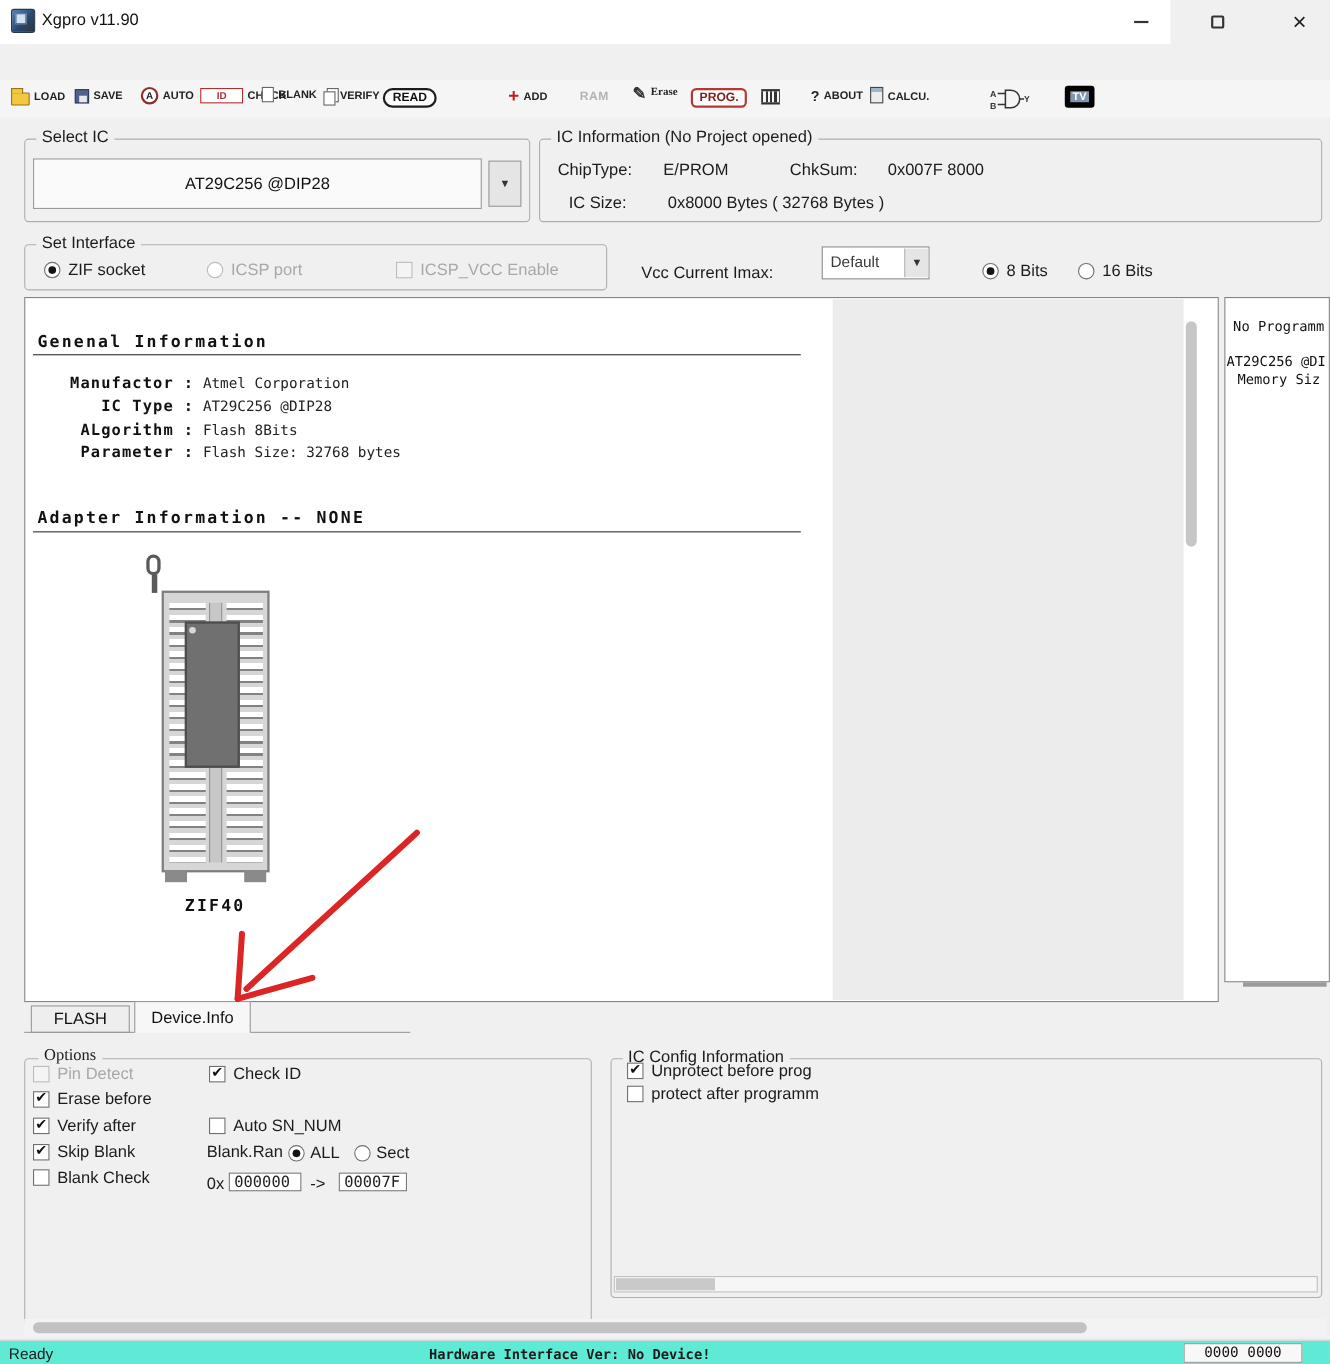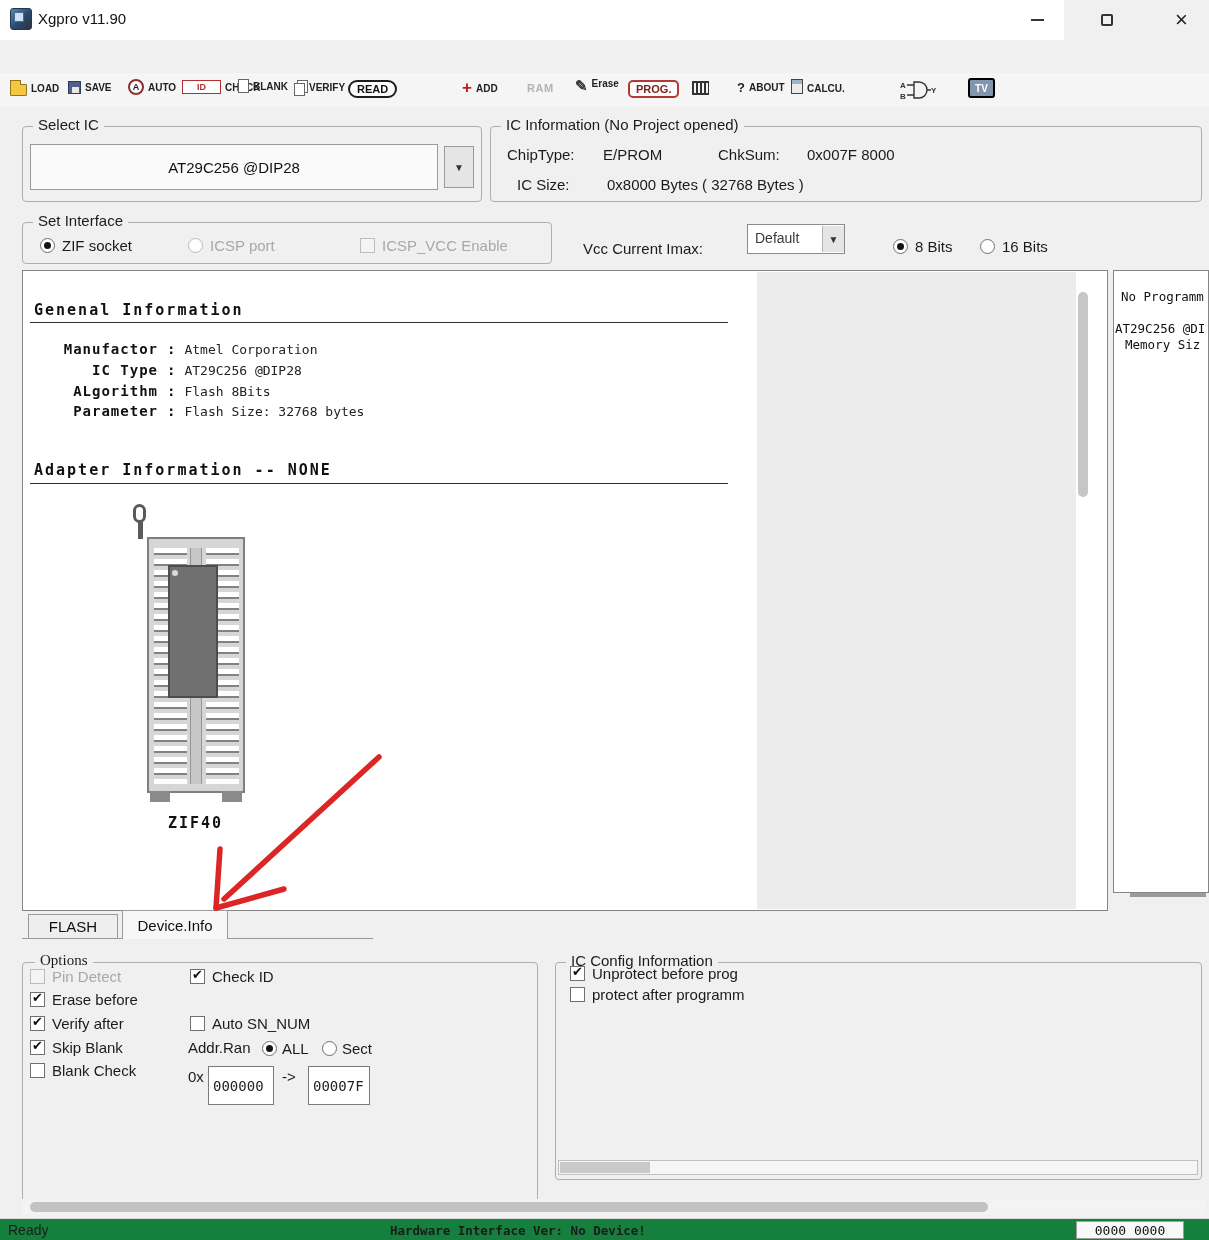--- a/index.html
+++ b/index.html
@@ -33,36 +33,36 @@
   .icon-page{width:11px;height:14px;background:#fff;border:1px solid #666;}
   .icon-pages{width:11px;height:13px;background:#fff;border:1px solid #666;box-shadow:3px -3px 0 -1px #fff,3px -3px 0 0 #666;margin-top:4px;}
   .badge-dark{border:2px solid #1d1d1d;border-radius:9px;padding:1px 7px;font:bold 11px "Liberation Sans",sans-serif;color:#111;background:#fdfdfd;}
   .badge-red{border:2px solid #b23a34;border-radius:5px;padding:1px 6px;font:bold 11px "Liberation Sans",sans-serif;color:#7c201c;background:#fdfdfd;}
   .icon-plus{color:#c41b1b;font:bold 17px "Liberation Sans",sans-serif;line-height:14px;}
   .ram-label{color:#b3b3b3;font:bold 11px "Liberation Sans",sans-serif;letter-spacing:.5px;}
   .icon-pencil{font-size:15px;color:#333;line-height:15px;}
   .icon-comb{width:17px;height:14px;border-top:2px solid #333;border-bottom:2px solid #333;background:repeating-linear-gradient(90deg,#333 0 2px,transparent 2px 4px);}
   .icon-q{font:bold 13px "Liberation Sans",sans-serif;color:#222;}
   .icon-calc{width:12px;height:15px;border:1px solid #444;background:linear-gradient(#9db6c9 0 4px,#ececec 4px);}
-  .icon-tv{width:27px;height:20px;background:#8195ad;border:2px solid #000000;border-radius:3px;color:#fff;font:bold 10px "Liberation Sans",sans-serif;display:flex;align-items:center;justify-content:center;}
+  .icon-tv{width:27px;height:20px;background:#8195ad;border:5px solid #000000;border-radius:3px;color:#fff;font:bold 10px "Liberation Sans",sans-serif;display:flex;align-items:center;justify-content:center;}
   
   .groupbox{position:absolute;border:1px solid #aeaeae;border-radius:4px;}
   .legend{position:absolute;top:-11px;left:10px;background:#f0f0f0;padding:0 5px;font-size:15px;color:#1b1b1b;white-space:nowrap;}
   
   .row{position:absolute;display:flex;align-items:center;gap:7px;white-space:nowrap;font-size:15px;color:#1b1b1b;}
   .cb{width:15px;height:15px;min-width:15px;background:#fff;border:1px solid #6f6f6f;position:relative;display:inline-block;}
   .cb.checked::after{content:"✔";position:absolute;left:1px;top:-3px;font-size:13px;color:#101010;}
   .cb.disabled{border-color:#bcbcbc;background:#f4f4f4;}
   .radio{width:15px;height:15px;min-width:15px;background:#fff;border:1px solid #6f6f6f;border-radius:50%;position:relative;display:inline-block;}
   .radio.sel::after{content:"";position:absolute;left:3px;top:3px;width:7px;height:7px;border-radius:50%;background:#141414;}
   .radio.disabled{border-color:#bcbcbc;}
   .dtext{color:#a8a8a8;}
   .combo-big{position:absolute;left:30px;top:144px;width:408px;height:46px;border:1px solid #9a9a9a;background:#fafafa;display:flex;align-items:center;justify-content:center;font-size:15px;color:#111;}
   .dropbtn{position:absolute;display:flex;align-items:center;justify-content:center;background:#e5e5e5;border:1px solid #9a9a9a;color:#333;font-size:10px;}
-  .hexbox{position:absolute;border:1px solid #7a7a7a;background:#fff;font:14px "DejaVu Sans Mono",monospace;color:#222;padding:0 4px;height:39px;}
+  .hexbox{position:absolute;border:1px solid #7a7a7a;background:#fff;font:14px "DejaVu Sans Mono",monospace;color:#222;padding:0 4px;height:17px;}
   
   #main-panel{position:absolute;left:22px;top:270px;width:1086px;height:641px;background:#fff;border:1px solid #858585;}
   #main-gray{position:absolute;left:757px;top:272px;width:319px;height:637px;background:#ececec;}
   .mheading{position:absolute;font-family:"DejaVu Sans Mono",monospace;font-weight:bold;font-size:15px;letter-spacing:2px;color:#111;white-space:nowrap;}
   .hline{position:absolute;height:1px;background:#2e2e2e;}
   .inforow{position:absolute;left:34px;display:flex;align-items:baseline;white-space:pre;}
   .ilabel{font-family:"DejaVu Sans Mono",monospace;font-weight:bold;font-size:14px;width:124px;text-align:right;letter-spacing:1px;color:#111;}
   .icolon{font-family:"DejaVu Sans Mono",monospace;font-weight:bold;font-size:14px;padding:0 9px;color:#111;}
   .ival{font-family:"DejaVu Sans Mono",monospace;font-size:13px;color:#222;}
   
@@ -83,21 +83,21 @@
   #tab-device{left:122px;top:910px;width:106px;height:29px;background:#f7f7f7;border-bottom:none;z-index:2;}
   .tabline{position:absolute;top:938px;height:1px;background:#9a9a9a;}
   
   .thumb-v{position:absolute;left:1078px;top:292px;width:10px;height:205px;background:#c6c6c6;border-radius:5px;}
   #hscroll-bottom{position:absolute;left:22px;top:1199px;width:1183px;height:16px;background:#f3f3f3;}
   #hscroll-bottom .thumb{position:absolute;left:8px;top:3px;width:958px;height:10px;background:#c2c2c2;border-radius:5px;}
   #hscroll-config{position:absolute;left:558px;top:1160px;width:640px;height:15px;background:#f6f6f6;border:1px solid #c0c0c0;}
   #hscroll-config .thumb{position:absolute;left:1px;top:1px;width:90px;height:11px;background:#c9c9c9;}
   #rp-hbar{position:absolute;left:1130px;top:893px;width:76px;height:4px;background:#9a9a9a;}
   
-  #statusbar{position:absolute;left:0;top:1218px;width:1209px;height:22px;background:#15803d;border-top:1px solid #dadada;}
+  #statusbar{position:absolute;left:0;top:1218px;width:1209px;height:22px;background:#5eead4;border-top:1px solid #dadada;}
   #status-counter{position:absolute;left:1076px;top:1221px;width:108px;height:18px;border:1px solid #9c9c9c;background:#f8f8f8;display:flex;align-items:center;justify-content:center;font-family:"DejaVu Sans Mono",monospace;font-size:13px;color:#111;}
   
   #arrow-overlay{position:absolute;left:0;top:0;width:1209px;height:1240px;pointer-events:none;z-index:40;}
 </style>
 </head>
 <body>
 
 <div id="screen">
 
   <div id="titlebar">
@@ -145,21 +145,21 @@
     </div>
     <div class="titem" style="left:462px;top:8px;">
       <span class="icon-plus">+</span>
       <span>ADD</span>
     </div>
     <div class="titem" style="left:527px;top:9px;">
       <span class="ram-label">RAM</span>
     </div>
     <div class="titem" style="left:575px;top:5px;">
       <span class="icon-pencil">✎</span>
-      <span style="align-self:flex-start;">Erase</span>
+      <span style="align-self:flex-start;font-family:Liberation Serif, serif;">Erase</span>
     </div>
     <div class="titem" style="left:628px;top:7px;">
       <span class="badge-red">PROG.</span>
     </div>
     <div class="titem" style="left:692px;top:8px;">
       <span class="icon-comb"></span>
     </div>
     <div class="titem" style="left:737px;top:7px;">
       <span class="icon-q">?</span>
       <span>ABOUT</span>
@@ -303,21 +303,21 @@
     <span>Verify after</span>
   </div>
   <div class="row" style="left:190px;top:1015px;">
     <span class="cb"></span>
     <span>Auto SN_NUM</span>
   </div>
   <div class="row" style="left:30px;top:1039px;">
     <span class="cb checked"></span>
     <span>Skip Blank</span>
   </div>
-  <span class="txt" style="left:188px;top:1039px;">Addr.Ran</span>
+  <span class="txt" style="left:188px;top:1039px;">Blank.Ran</span>
   <div class="row" style="left:262px;top:1040px;gap:5px;">
     <span class="radio sel"></span>
     <span>ALL</span>
   </div>
   <div class="row" style="left:322px;top:1040px;gap:5px;">
     <span class="radio"></span>
     <span>Sect</span>
   </div>
   <div class="row" style="left:30px;top:1062px;">
     <span class="cb"></span>

